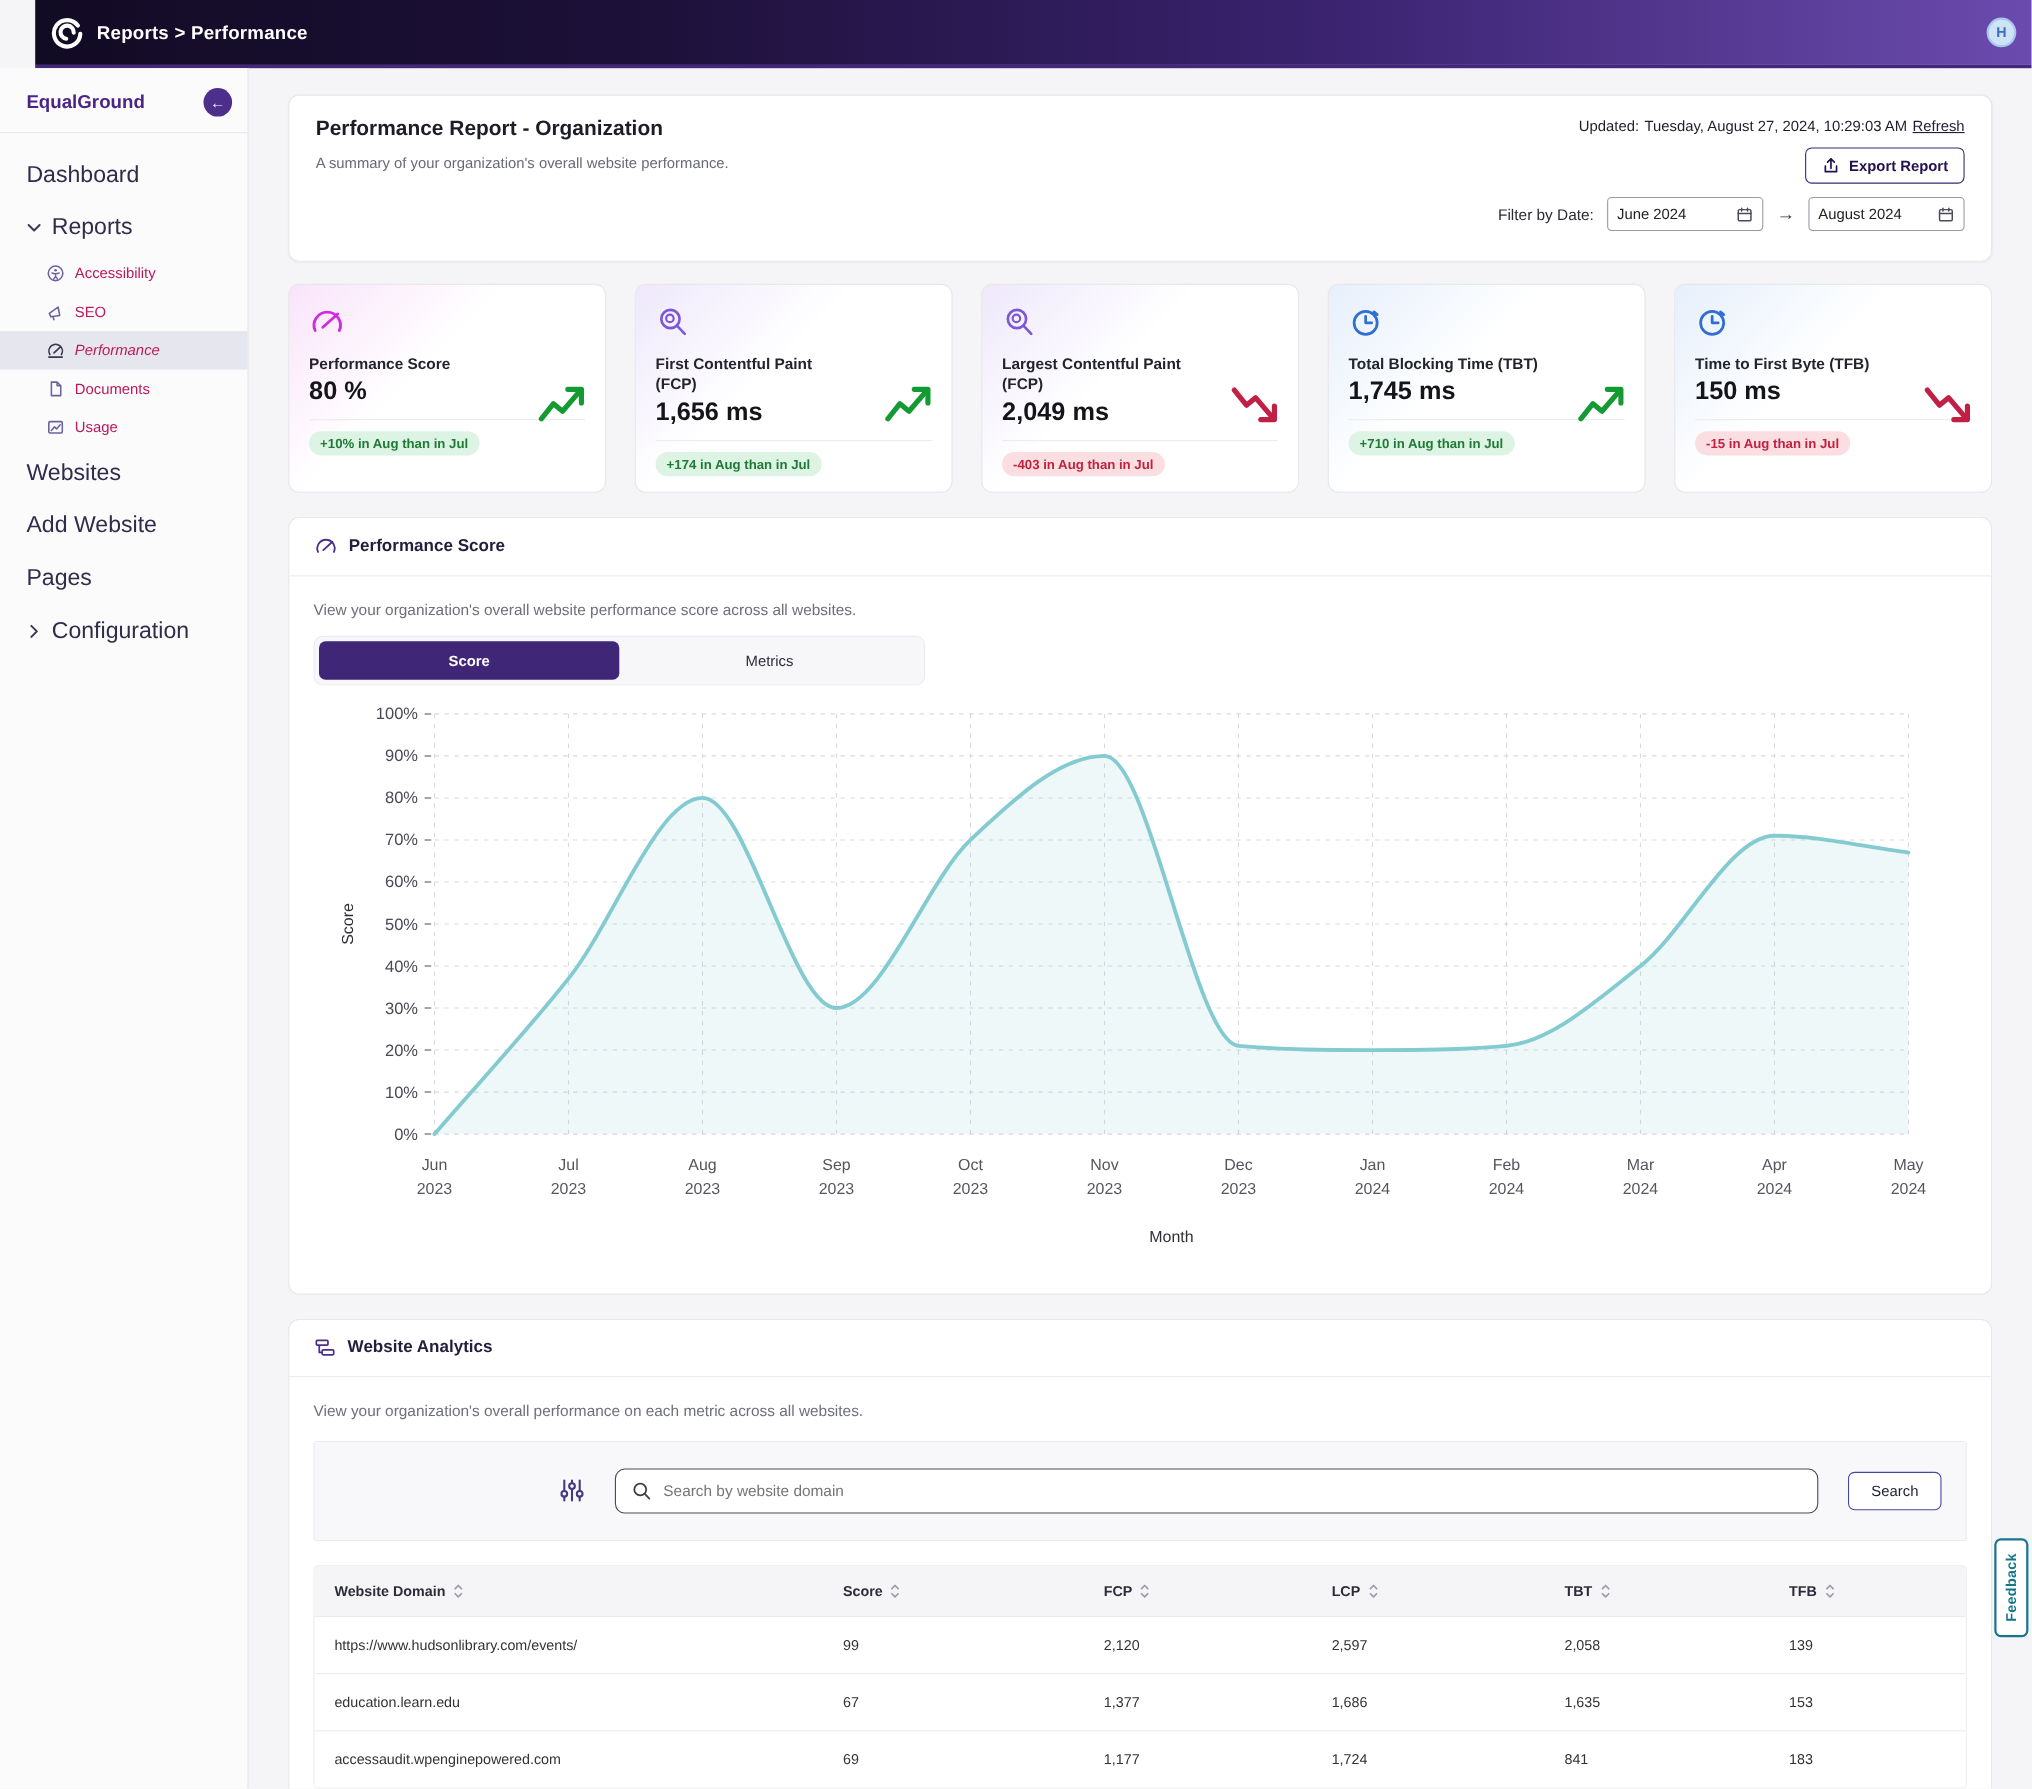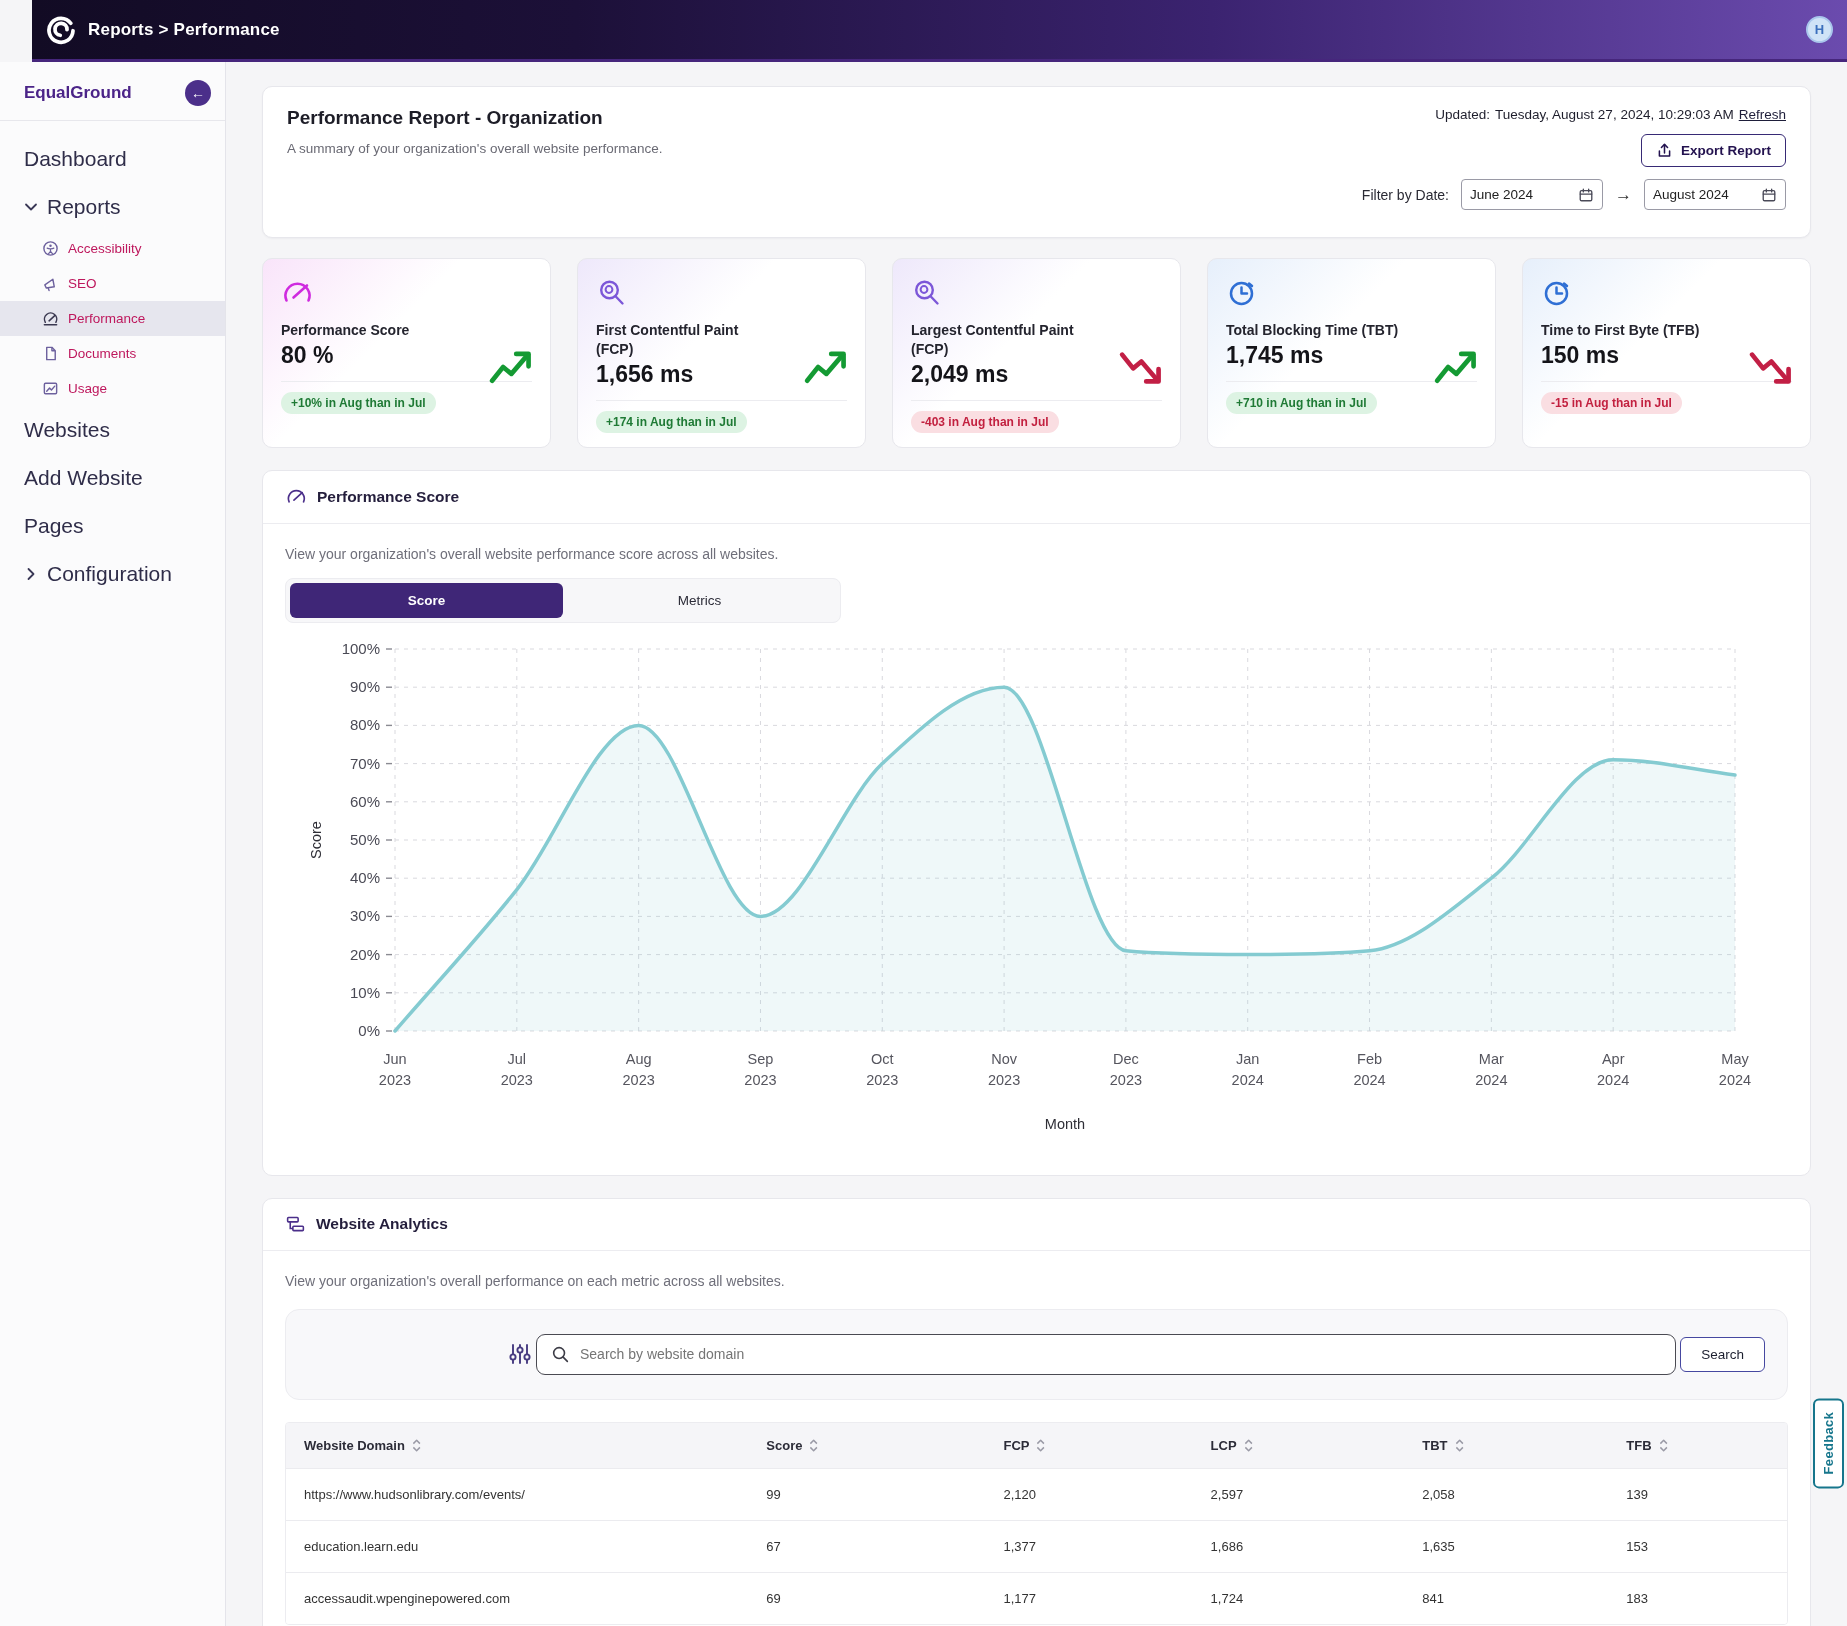--- a/index.html
+++ b/index.html
@@ -24,21 +24,21 @@
 
   
   .brand-row { display:flex; align-items:center; justify-content:space-between; padding:18px 14px 14px 24px;
     border-bottom:1px solid #e7e7ec; }
   .brand { color:#4b2488; font-size:17px; font-weight:bold; }
   .collapse-btn { width:26px; height:26px; border-radius:50%; background:#4b2f8a; color:#fff;
     display:flex; align-items:center; justify-content:center; font-size:14px; cursor:pointer; border:none; }
   .nav { padding-top:14px; }
   .nav-item { display:flex; align-items:center; gap:9px; padding:12px 24px; font-size:21px; color:#2f2d49; cursor:pointer; }
   .nav-sub { padding:9px 24px 9px 42px; font-size:13.5px; color:#be185d; }
-  .nav-sub.active { background:#e6e6ee; }
+  .nav-sub.active { background:#e6e6ee;font-style:italic; }
   .nav-item svg.glyph { flex-shrink:0; }
 
   
   .panel { background:#fff; border:1px solid #e7e7ec; border-radius:10px; box-shadow:0 1px 2px rgba(30,30,60,.04); }
 
   
   .header-card { display:flex; justify-content:space-between; padding:20px 24px; min-height:152px; }
   .hc-title { font-size:19px; font-weight:bold; color:#1d1d27; }
   .hc-sub { font-size:13.5px; color:#6a6a74; margin-top:12px; }
   .hc-right { display:flex; flex-direction:column; align-items:flex-end; }
@@ -75,22 +75,22 @@
   .sec-body { padding:22px 22px 18px 22px; }
   .sec-desc { font-size:14px; color:#6f6f7a; }
 
   
   .tabs { margin-top:16px; width:556px; background:#f7f7f9; border:1px solid #ececf0; border-radius:8px;
     padding:4px; display:flex; }
   .tab { flex:1; text-align:center; font-size:13.5px; padding:10px 0; border-radius:6px; color:#2c2c38; cursor:pointer; }
   .tab.active { background:#3f2677; color:#fff; font-weight:bold; }
 
   
-  .toolbar { margin-top:20px; background:#f8f8fa; border:1px solid #ececf0; border-radius:14px;
-    display:flex; align-items:center; gap:4px; padding:24px 22px; }
+  .toolbar { margin-top:20px; background:#f8f8fa; border:1px solid #ececf0; border-radius:2px;
+    display:flex; align-items:center; gap:27px; padding:24px 22px; }
   .toolbar .sliders { margin-left:200px; }
   .search-box { flex:1; height:41px; background:#fff; border:1.5px solid #4a4a52; border-radius:9px;
     display:flex; align-items:center; gap:10px; padding:0 14px; }
   .search-box input { border:none; outline:none; flex:1; font-size:14px; color:#333; font-family:inherit; background:transparent; }
   .search-btn { height:35px; padding:0 20px; background:#fff; border:1.5px solid #4648a0; border-radius:6px;
     font-size:13.5px; color:#1d2030; cursor:pointer; font-family:inherit; }
 
   .table { margin-top:22px; border:1px solid #ececf0; border-radius:4px; overflow:hidden; }
   .t-row { display:grid; grid-template-columns:30.8% 15.8% 13.8% 14.1% 13.6% 11.9%; align-items:center; }
   .t-head { background:#f5f5f8; height:45px; font-size:13px; font-weight:bold; color:#2c2c38; }

